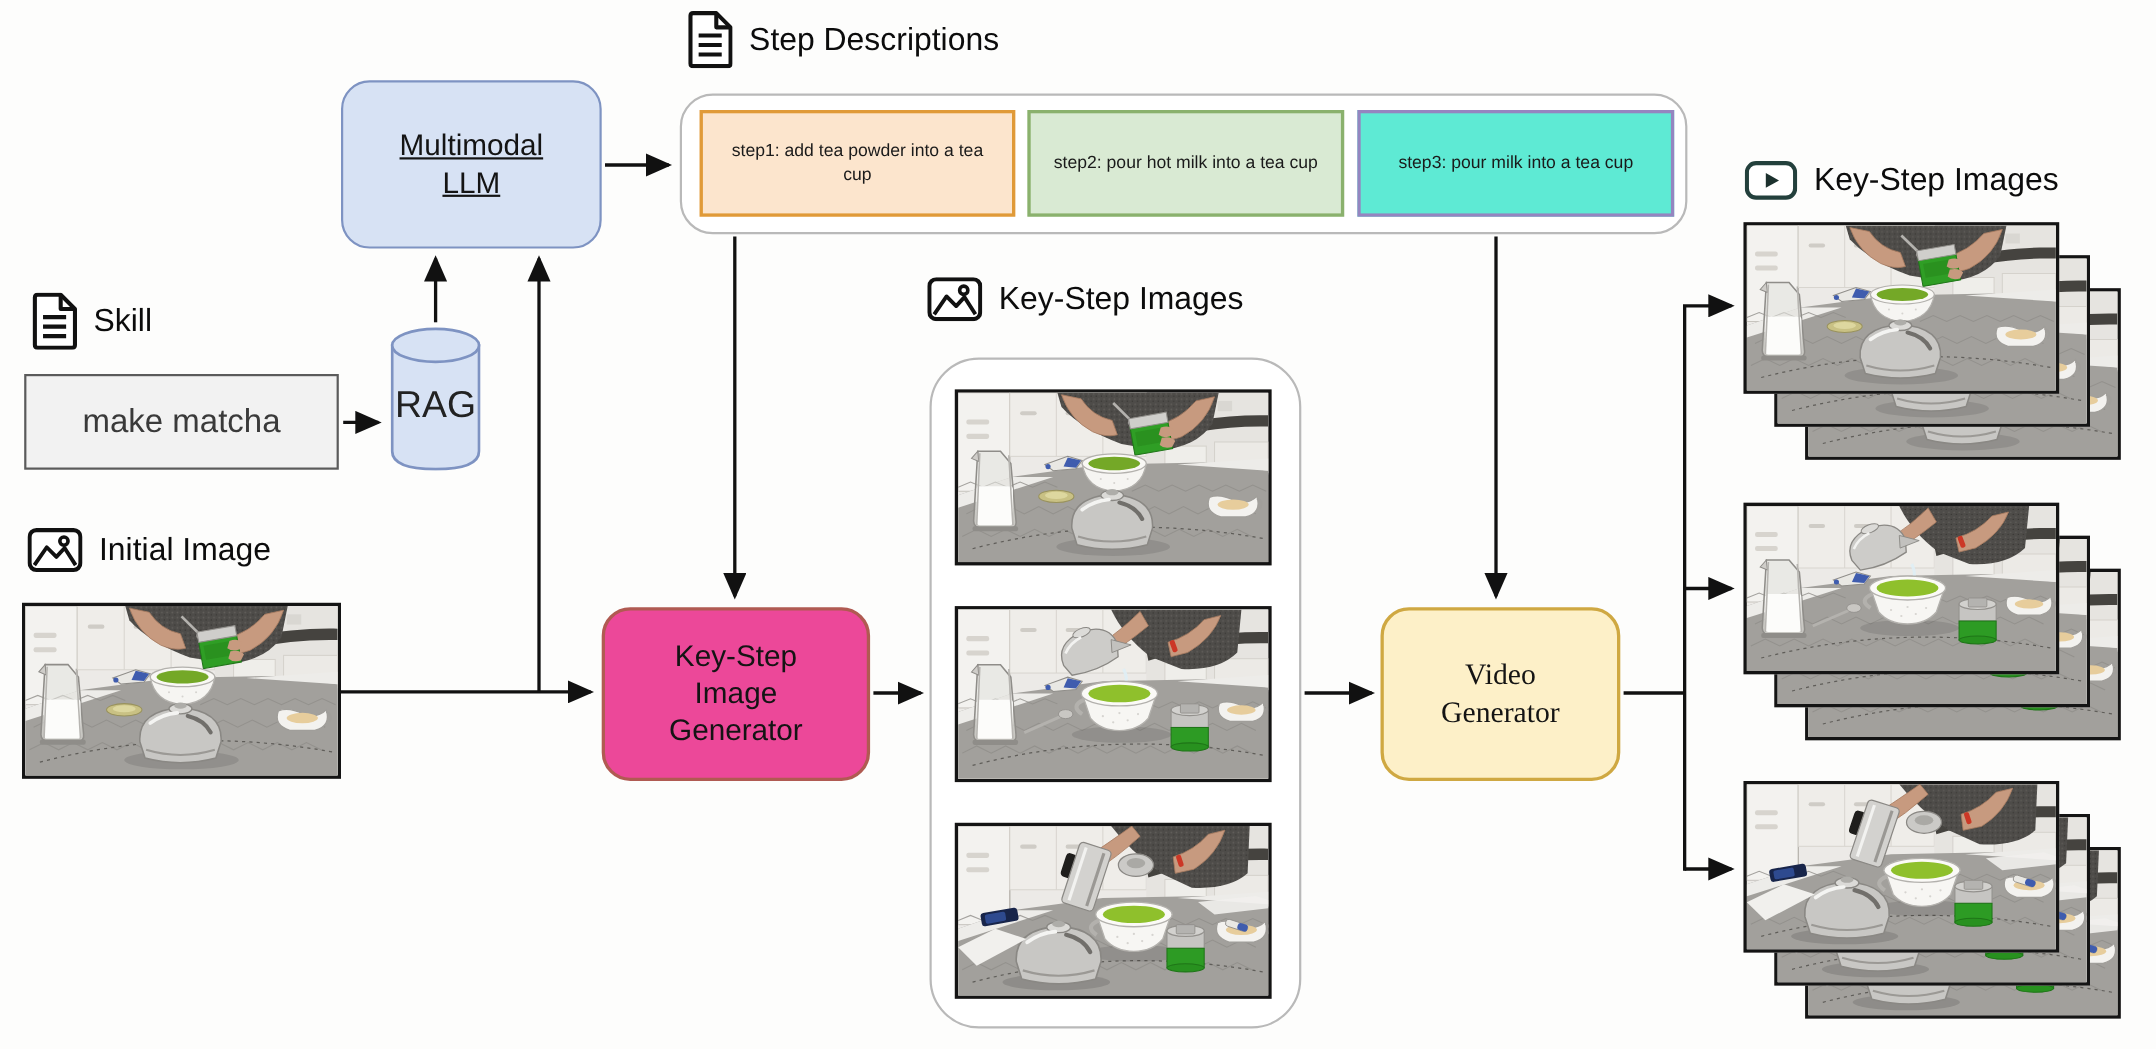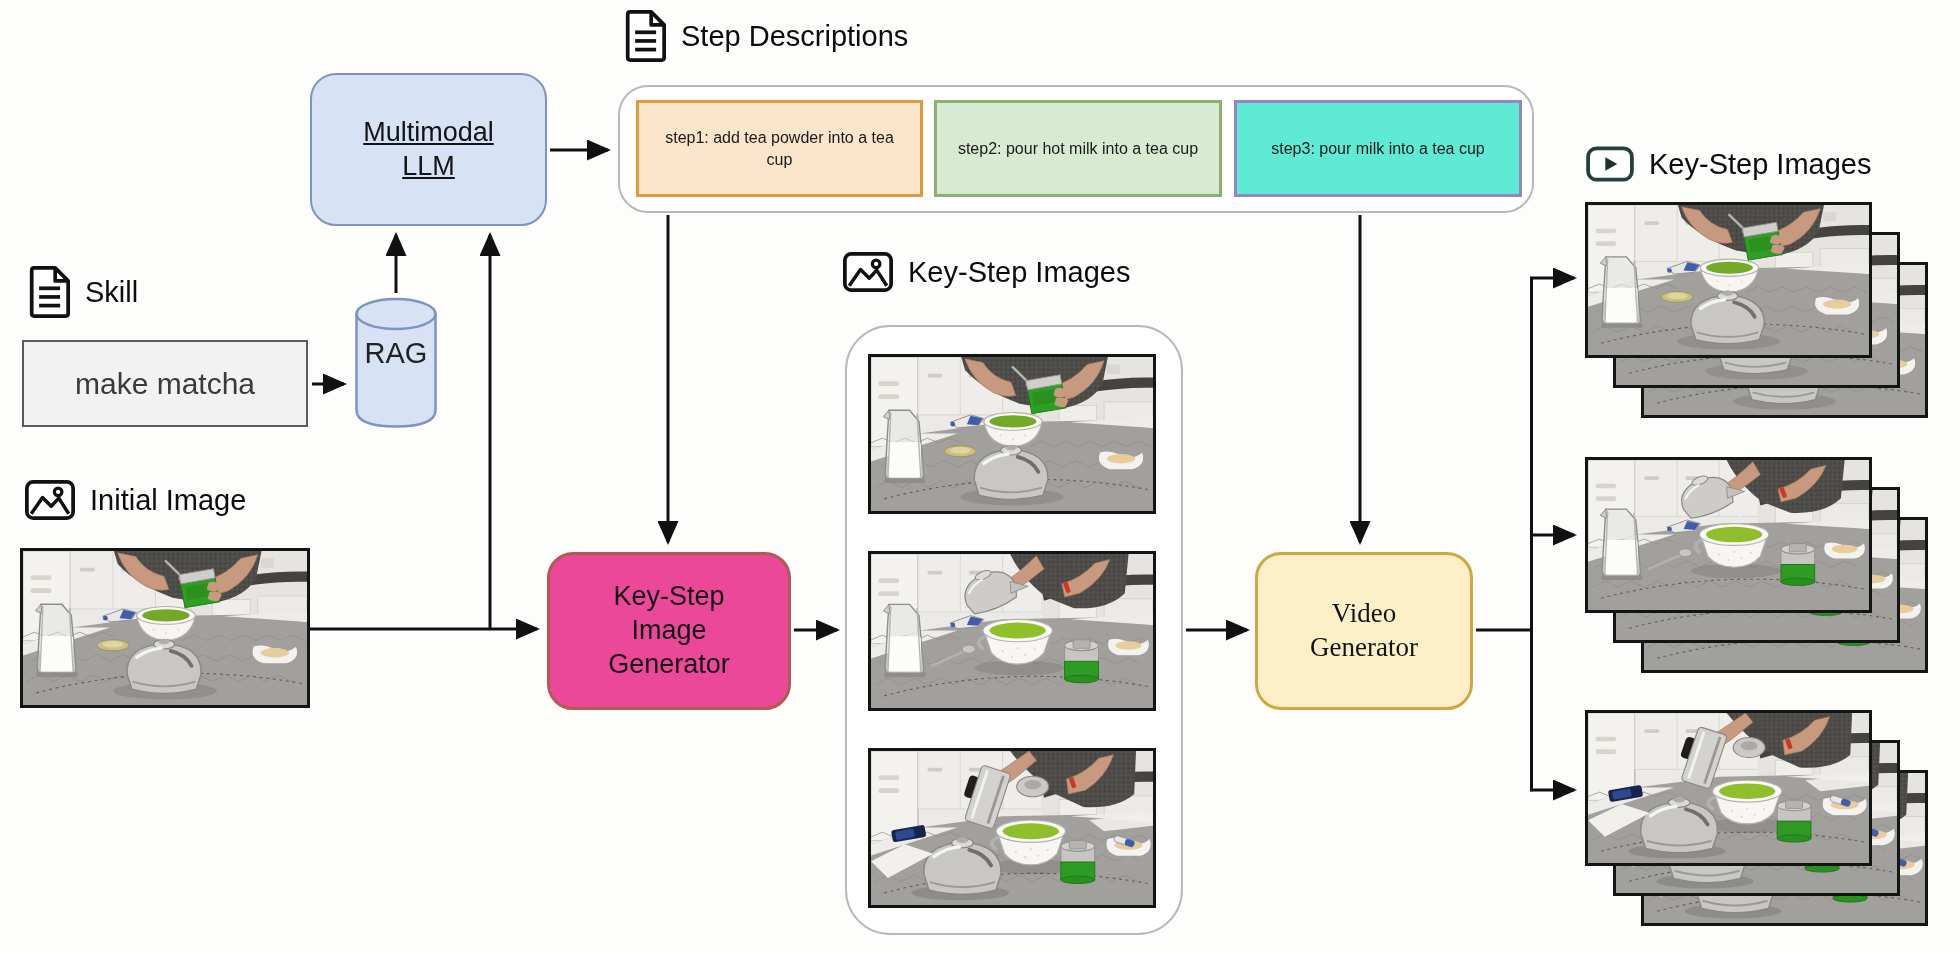--- a/index.html
+++ b/index.html
@@ -27,22 +27,22 @@
         border:3px solid #cfa842; border-radius:26px;font-family:Liberation Serif, serif;}
   .vgen .wrap{width:140px;}
   .skill-box{
     position:absolute; left:22px; top:340px; width:286px; height:87px;
     box-sizing:border-box; background:#f2f2f2; border:2.5px solid #5b5b5b;
     display:flex; align-items:center; justify-content:center;
     font-size:30px; color:#3a3a3a;
   }
   .rag{position:absolute; left:355px; top:297px; width:82px; height:131px;}
   .rag .rag-lbl{
-    position:absolute; left:0; right:0; top:40px; text-align:center;
-    font-size:29px; color:#222;
+    position:absolute; left:0; right:0; top:52px; text-align:center;
+    font-size:34px; color:#222;
   }
   .desc-panel{
     position:absolute; left:618px; top:85px; width:916px; height:128px;
     box-sizing:border-box; background:#ffffff; border:2.5px solid #b9b9b9;
     border-radius:30px;
   }
   .step{
     position:absolute; top:13px; height:97px; box-sizing:border-box;
     border:3px solid #999; display:flex; align-items:center; justify-content:center;
     text-align:center; font-size:16px; color:#1a1a1a; line-height:1.35;

